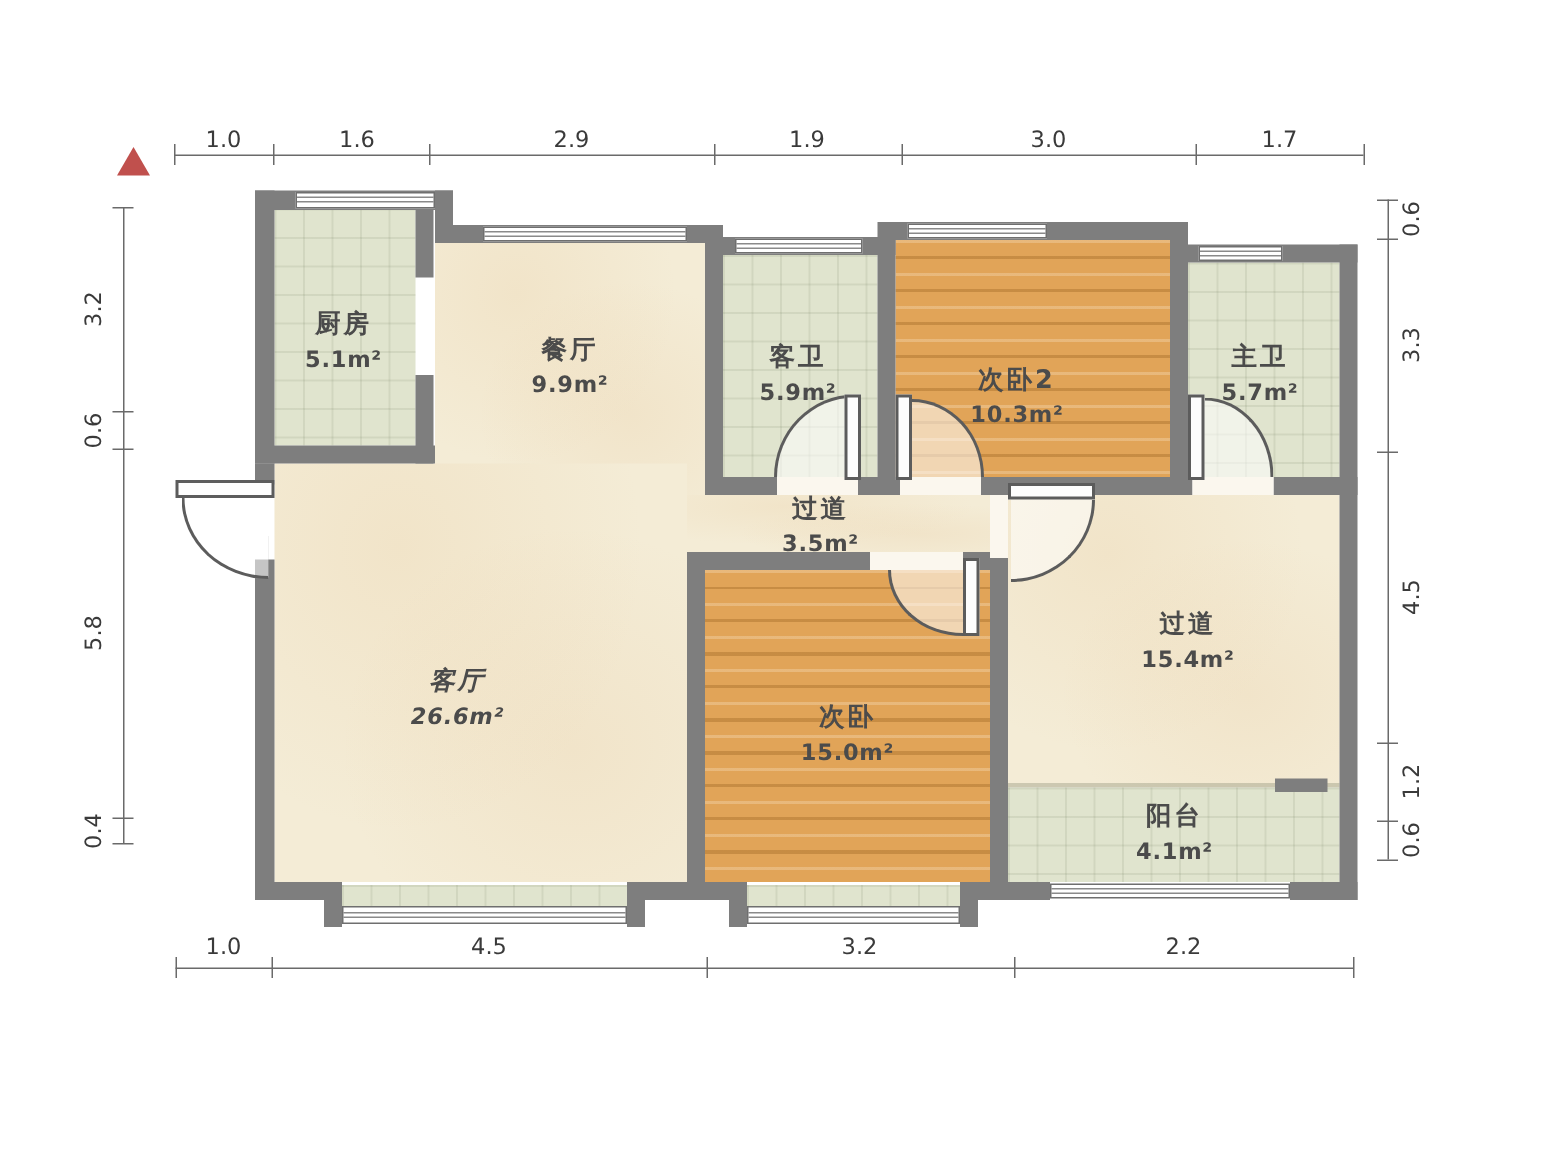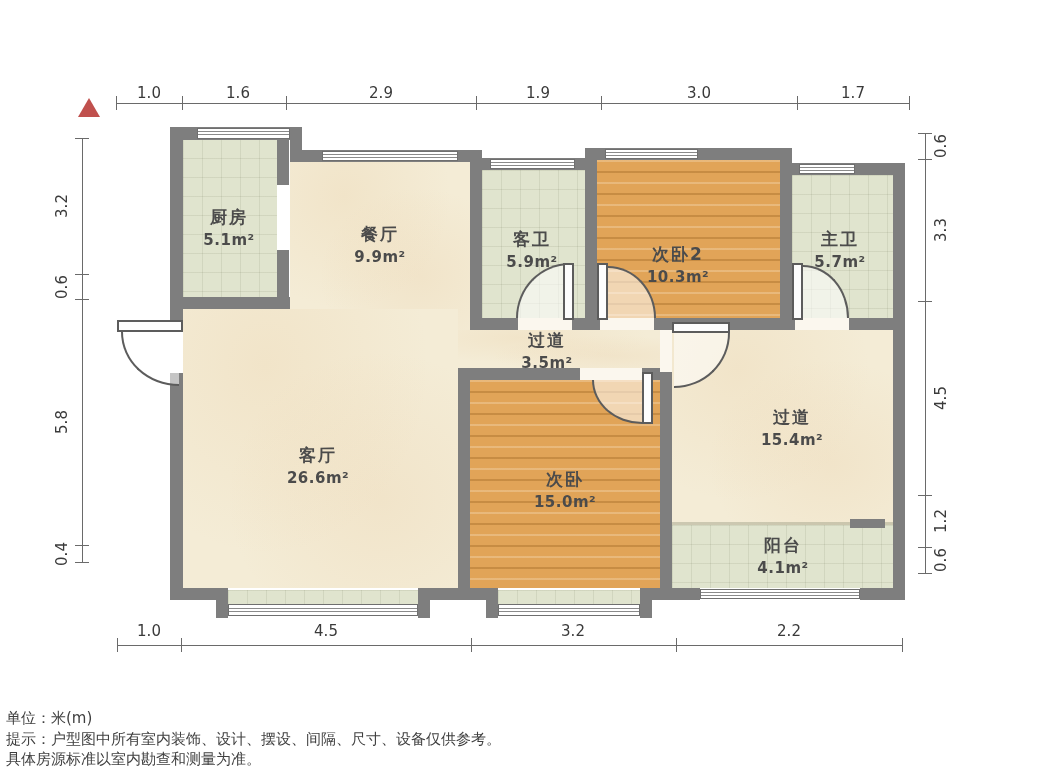--- a/index.html
+++ b/index.html
@@ -161,21 +161,21 @@
     <div class="room-area">10.3m²</div>
   </div>
   <div class="room-label" style="left:840px;top:250px;">
     <div class="room-name">主卫</div>
     <div class="room-area">5.7m²</div>
   </div>
   <div class="room-label" style="left:547px;top:351px;">
     <div class="room-name">过道</div>
     <div class="room-area">3.5m²</div>
   </div>
-  <div class="room-label" style="left:318px;top:466px;">
+  <div class="room-label" style="left:305px;top:466px;font-style:italic;">
     <div class="room-name">客厅</div>
     <div class="room-area">26.6m²</div>
   </div>
   <div class="room-label" style="left:565px;top:490px;">
     <div class="room-name">次卧</div>
     <div class="room-area">15.0m²</div>
   </div>
   <div class="room-label" style="left:792px;top:428px;">
     <div class="room-name">过道</div>
     <div class="room-area">15.4m²</div>
@@ -228,19 +228,14 @@
   <div class="tkh" style="left:918px;top:301px;"></div>
   <div class="tkh" style="left:918px;top:495px;"></div>
   <div class="tkh" style="left:918px;top:547px;"></div>
   <div class="tkh" style="left:918px;top:573px;"></div>
   <span class="dim dim-rot" style="left:941px;top:146px;">0.6</span>
   <span class="dim dim-rot" style="left:941px;top:230px;">3.3</span>
   <span class="dim dim-rot" style="left:941px;top:398px;">4.5</span>
   <span class="dim dim-rot" style="left:941px;top:521px;">1.2</span>
   <span class="dim dim-rot" style="left:941px;top:560px;">0.6</span>
 
-  <div class="footer">
-    <div>单位：米(m)</div>
-    <div>提示：户型图中所有室内装饰、设计、摆设、间隔、尺寸、设备仅供参考。</div>
-    <div>具体房源标准以室内勘查和测量为准。</div>
-  </div>
 
 </div>
 
 </body></html>

